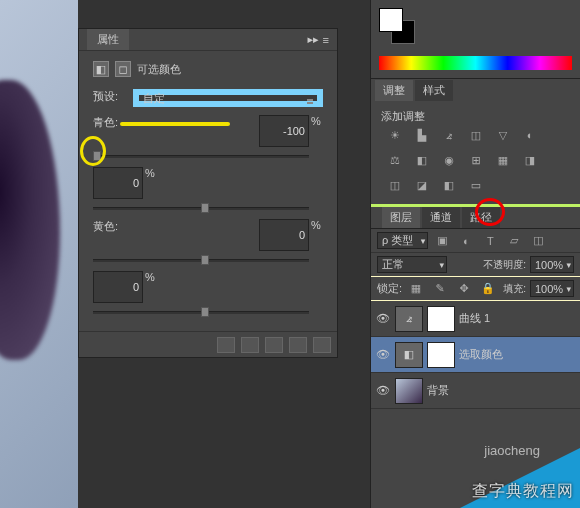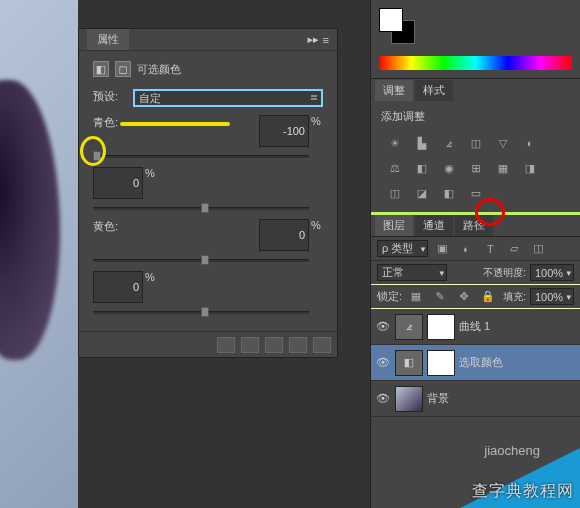--- a/index.html
+++ b/index.html
@@ -8,21 +8,21 @@
 .canvas-area::before{content:"";position:absolute;left:-30px;top:80px;width:90px;height:280px;background:radial-gradient(ellipse at 30% 40%,#1a0a2a,#3a2a4a 40%,#5a4a6a);border-radius:40% 60% 50% 50%;filter:blur(2px)}
 .props-panel{position:absolute;left:78px;top:28px;width:260px;background:#454545;border:1px solid #222}
 .panel-header{height:22px;background:#454545;display:flex;align-items:center;padding:0 8px;border-bottom:1px solid #333}
 .panel-tab{background:#535353;padding:3px 10px;font-size:11px}
 .panel-menu{margin-left:auto;display:flex;gap:4px;align-items:center}
 .panel-body{padding:10px 14px 8px;background:#454545}
 .props-title{display:flex;align-items:center;gap:6px;margin-bottom:12px}
 .icon-box{width:16px;height:16px;background:#666;border:1px solid #888;display:inline-flex;align-items:center;justify-content:center}
 .row{display:flex;align-items:flex-start;margin-bottom:8px;gap:6px}
 .lbl{width:34px;text-align:left}
-.dropdown{flex:1;height:18px;background:#3a3a3a;border:2px solid #7dd3fc;padding:0 4px;display:flex;align-items:center;position:relative}
+.dropdown{flex:1;height:18px;background:#3a3a3a;border:6px solid #7dd3fc;padding:0 4px;display:flex;align-items:center;position:relative}
 .dropdown::after{content:"";position:absolute;right:4px;top:4px;width:6px;height:8px;background:linear-gradient(#888 0 2px,transparent 2px 3px,#888 3px 5px,transparent 5px)}
 .swatch{width:26px;height:14px;background:#c82818;border:1px solid #000;margin-right:4px}
 .slider-row{margin-bottom:4px}
 .slider-head{display:flex;}
 .slider-lbl{flex:1}
 .num-input{width:50px;height:17px;background:#3a3a3a;border:1px solid #222;text-align:right;padding:15px 3px;color:#ddd}
 .pct{width:14px;text-align:center}
 .slider-track{height:14px;position:relative;margin:2px 14px 0 0}
 .slider-track::before{content:"";position:absolute;left:0;right:0;top:6px;height:2px;background:#333;border-top:1px solid #222}
 .slider-thumb{position:absolute;top:2px;width:8px;height:10px;background:#888;border:1px solid #555}
@@ -36,25 +36,25 @@
 .swatches-panel{padding:8px;border-bottom:1px solid #222}
 .fgbg{position:relative;width:36px;height:36px;margin-bottom:12px}
 .fg-sw{position:absolute;width:24px;height:24px;background:#fff;border:1px solid #000;top:0;left:0}
 .bg-sw{position:absolute;width:24px;height:24px;background:#000;border:1px solid #666;bottom:0;right:0}
 .spectrum{height:14px;background:linear-gradient(90deg,#f00,#ff0,#0f0,#0ff,#00f,#f0f,#f00);margin-top:4px}
 .adj-panel{border-bottom:3px solid #bef264}
 .adj-tabs{display:flex;height:22px;align-items:flex-end;padding-left:4px;gap:2px}
 .adj-tab{padding:3px 8px;background:#3a3a3a}
 .adj-tab.active{background:#535353}
 .adj-body{padding:8px 10px}
-.adj-title{margin-bottom:8px}
+.adj-title{}
 .adj-icons{display:flex;flex-wrap:wrap;gap:7px;padding:2px 4px}
 .adj-ico{width:20px;height:18px;display:flex;align-items:center;justify-content:center;color:#aaa}
 .layers-panel{}
-.ly-tabs{display:flex;height:22px;align-items:flex-end;padding-left:4px;gap:2px;border-bottom:1px solid #222}
+.ly-tabs{display:flex;height:22px;align-items:flex-end;padding-left:11px;gap:2px;border-bottom:1px solid #222}
 .ly-toolbar{display:flex;align-items:center;height:24px;padding:0 6px;gap:4px;border-bottom:1px solid #333}
 .ly-row2{display:flex;align-items:center;height:24px;padding:0 6px;gap:4px;border-bottom:1px solid #fef9c3}
 .mini-dd{height:17px;background:#3a3a3a;border:1px solid #222;padding:0 14px 0 4px;display:flex;align-items:center;position:relative}
 .mini-dd::after{content:"▾";position:absolute;right:2px;font-size:9px}
 .layer{display:flex;align-items:center;height:36px;padding:0 4px;gap:4px;border-bottom:1px solid #333}
 .layer.sel{background:#5a7aa8}
 .eye{width:16px;text-align:center}
 .ly-thumb{width:28px;height:26px;background:#ddd;border:1px solid #222}
 .ly-thumb.adj{background:#666;display:flex;align-items:center;justify-content:center}
 .ly-mask{width:28px;height:26px;background:#fff;border:1px solid #222}

